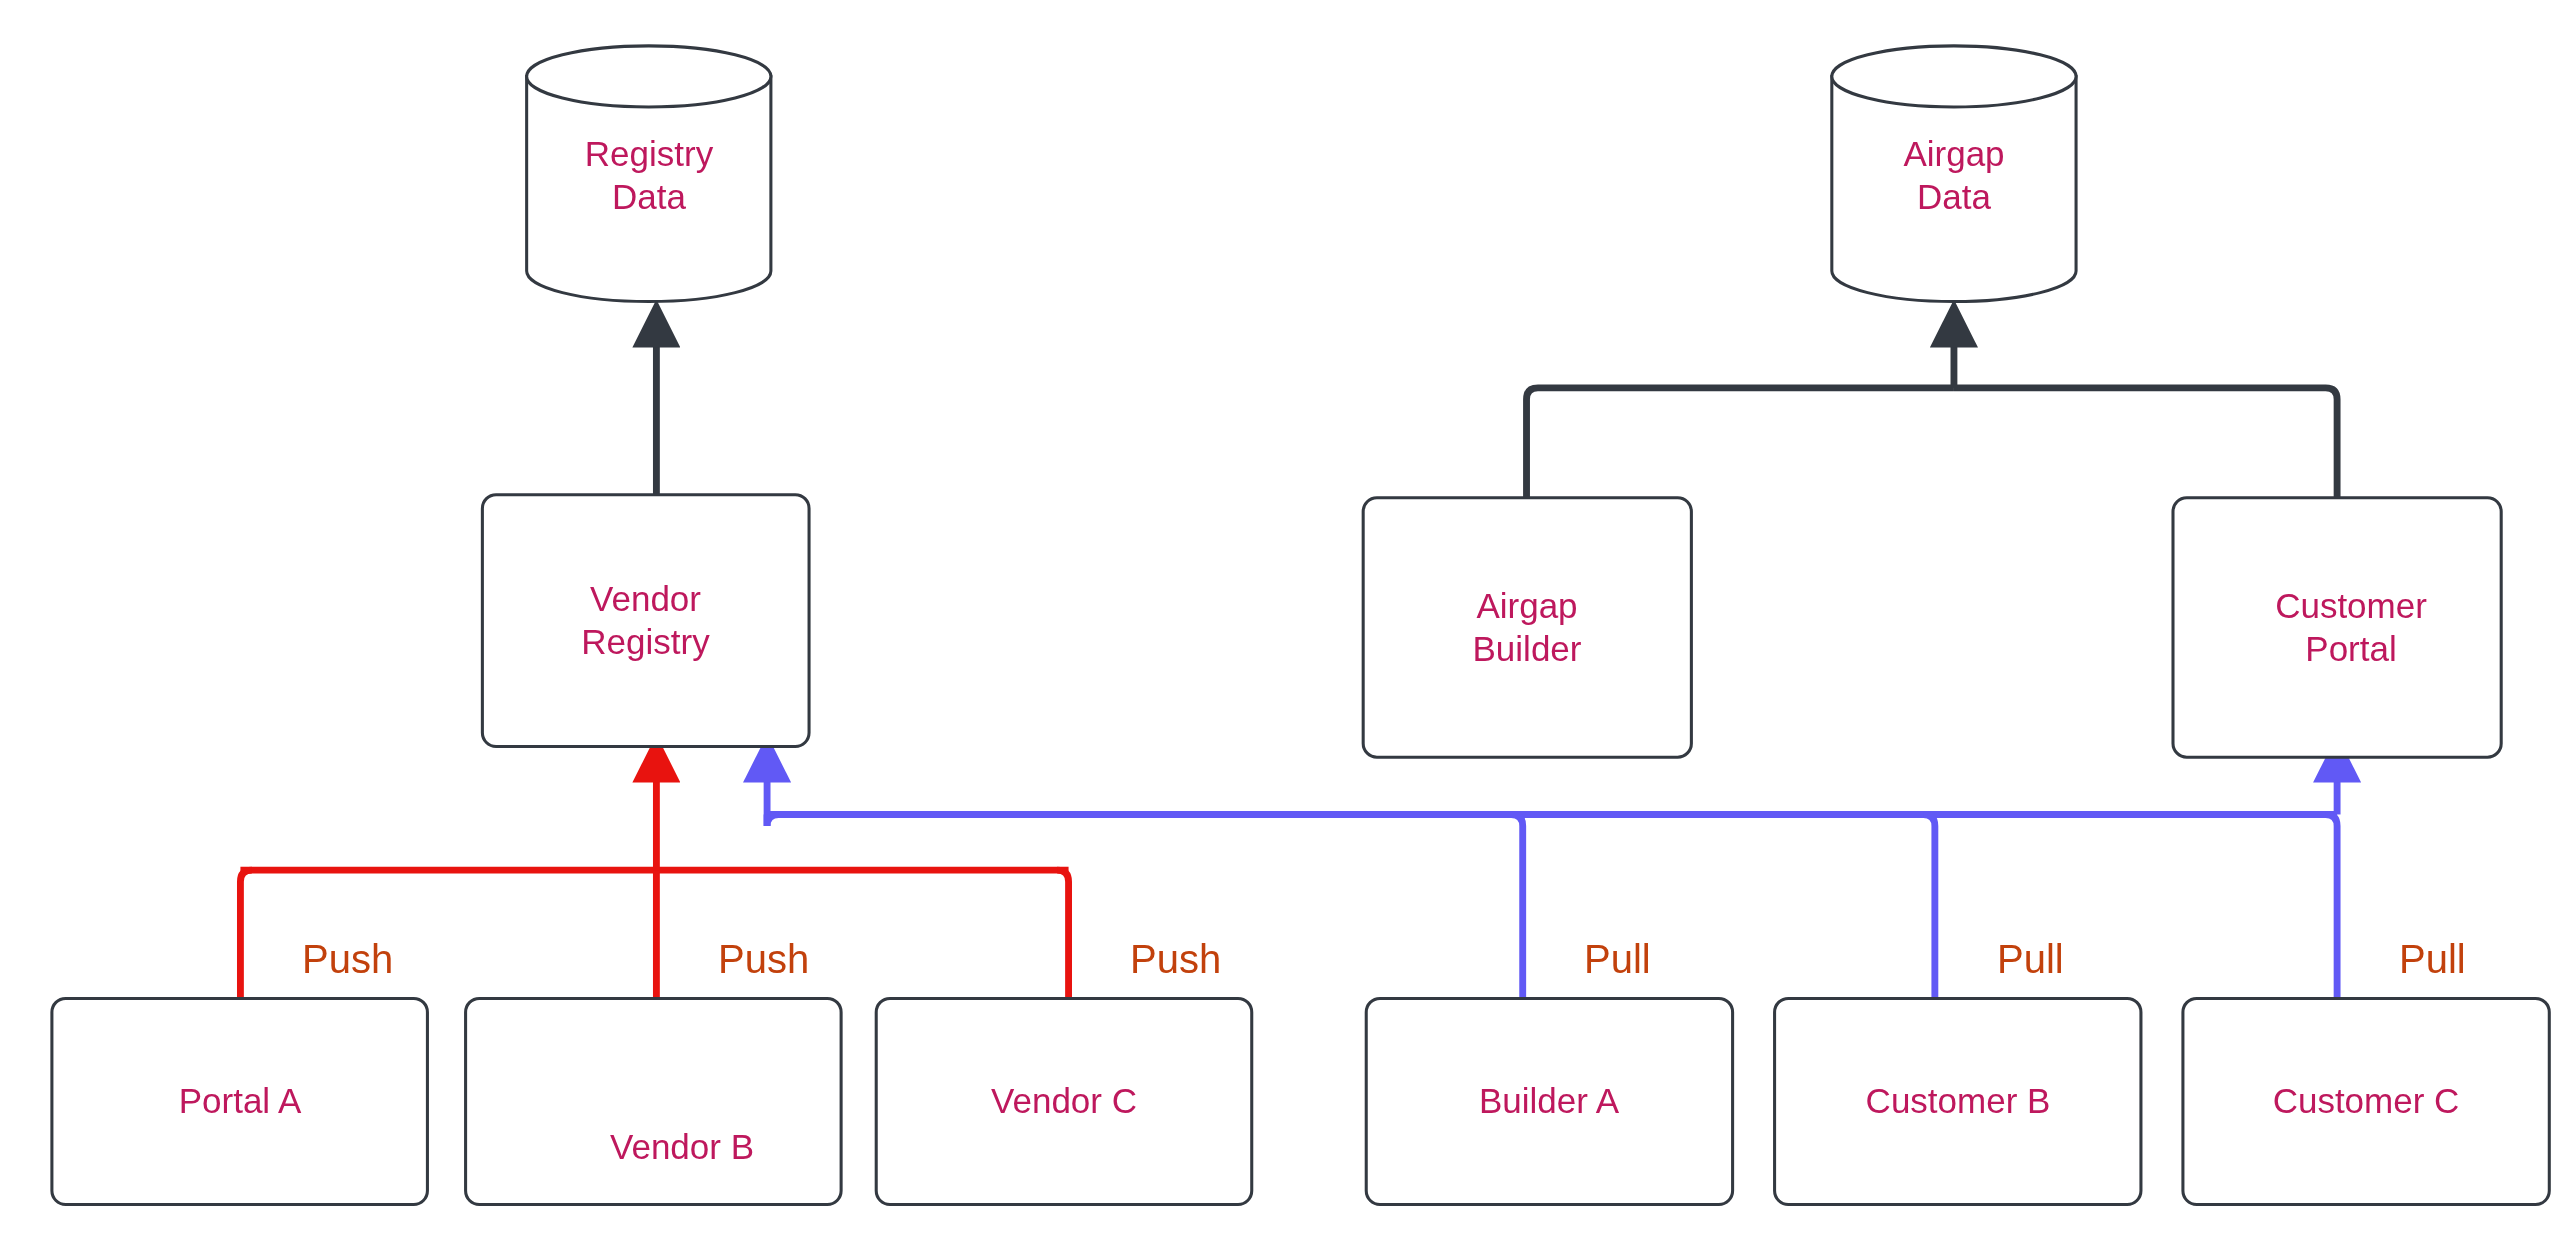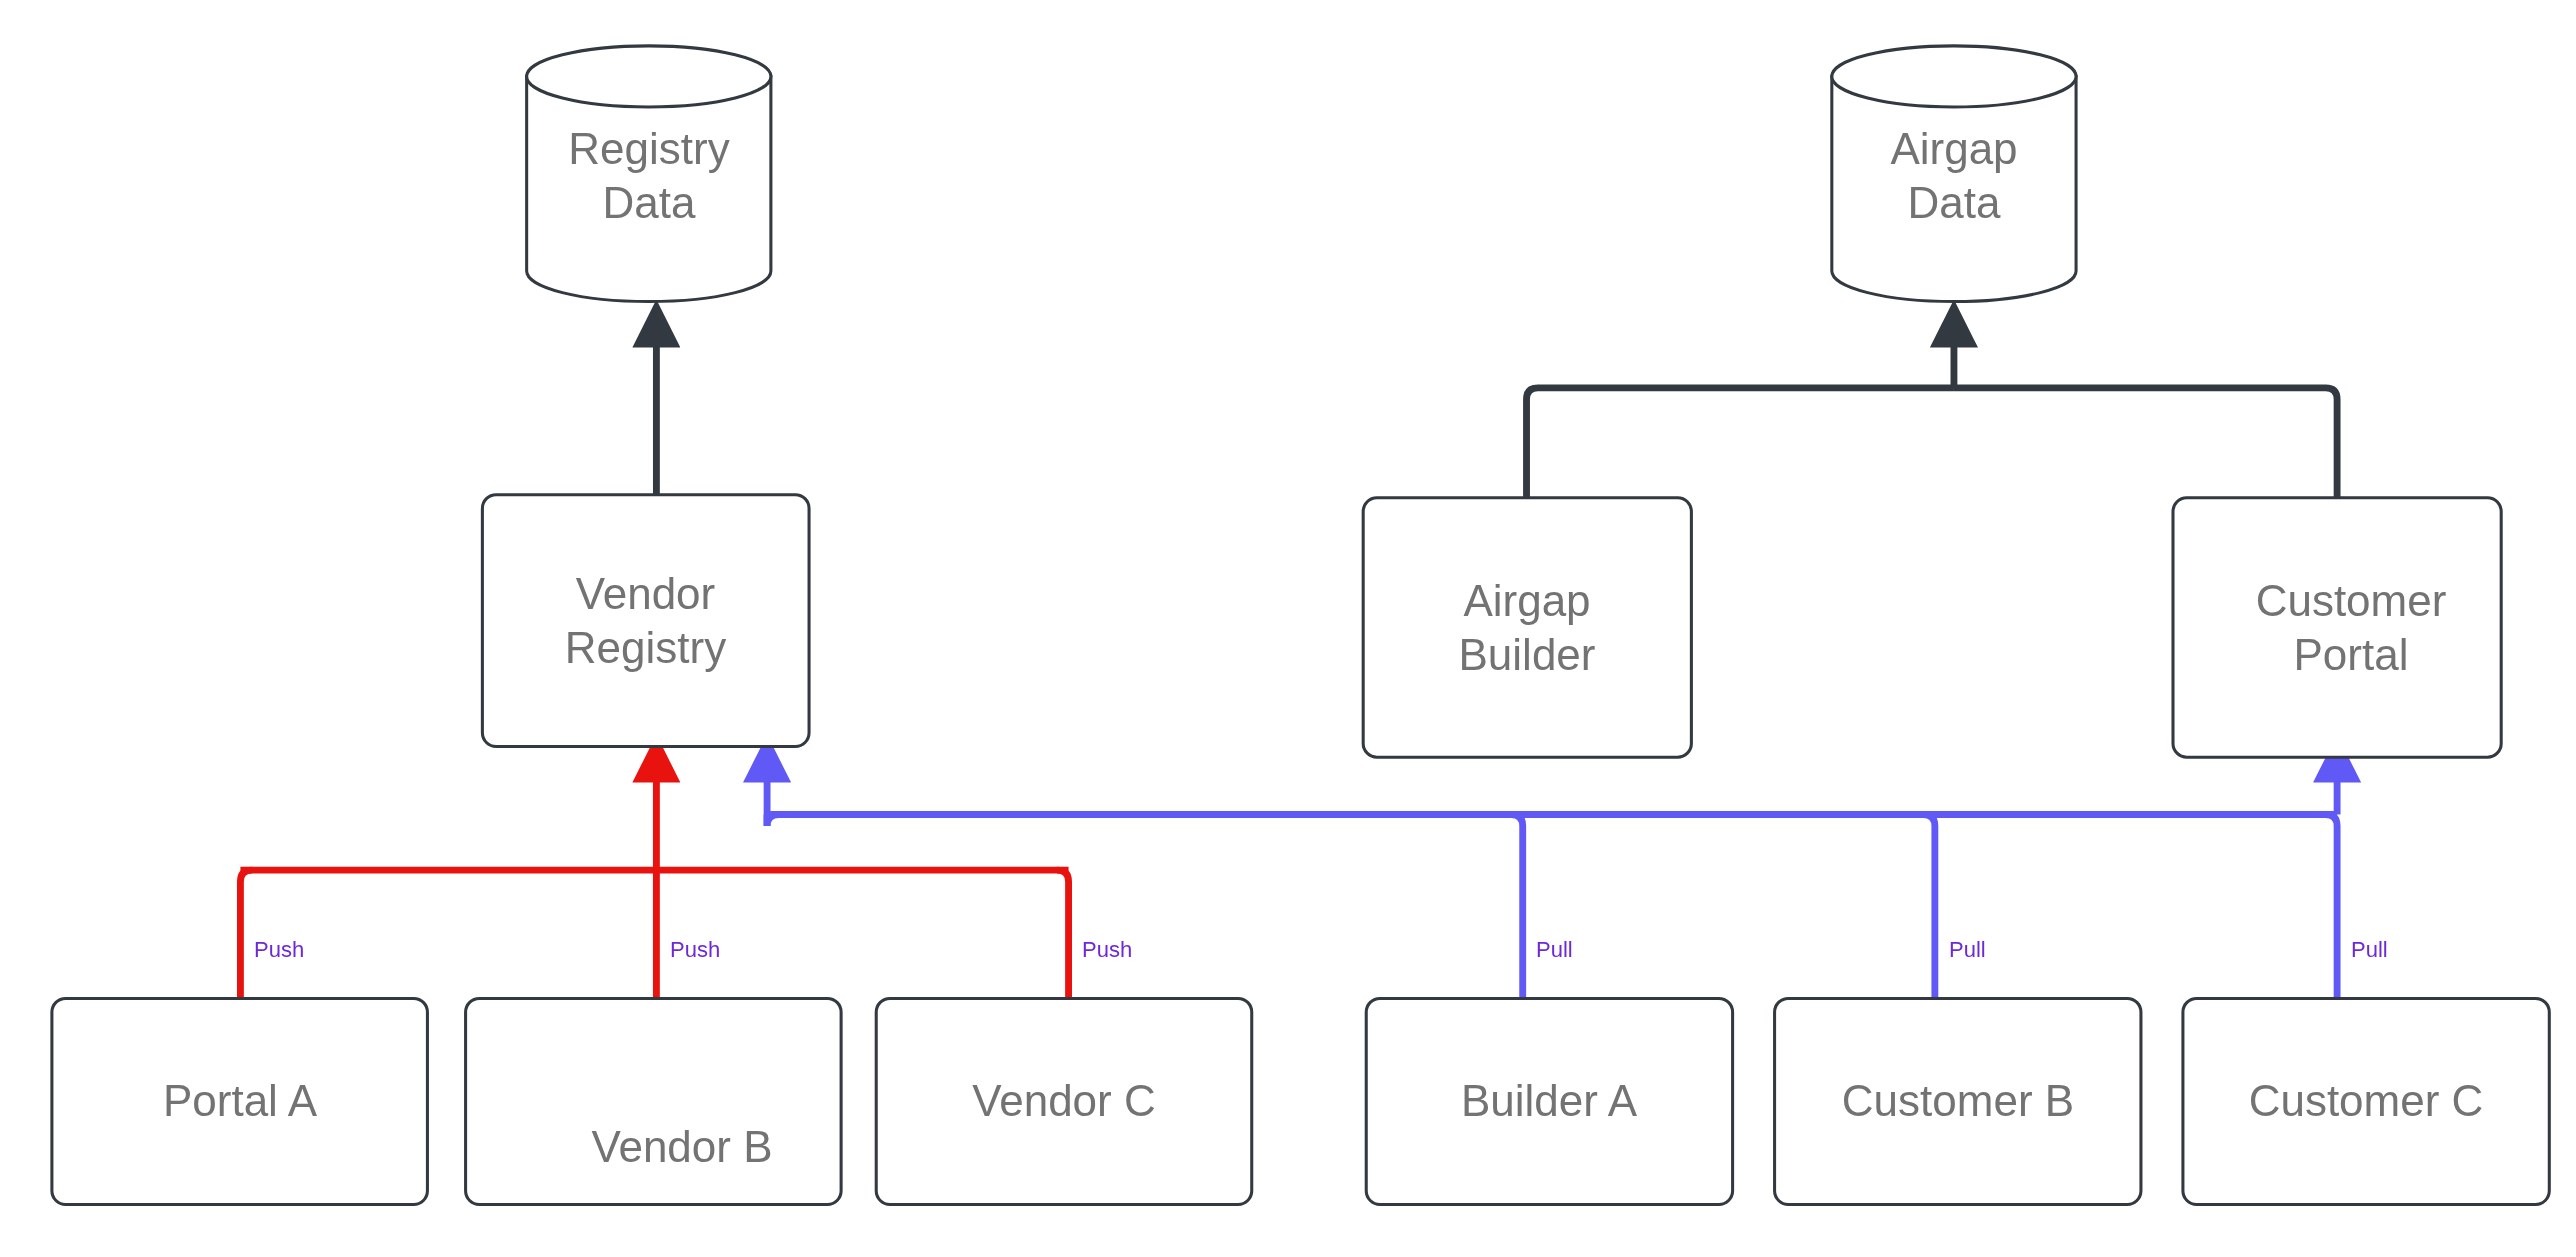--- a/index.html
+++ b/index.html
@@ -24,32 +24,33 @@
     height: 1258px;
     display: block;
   }
   .node-label {
     position: absolute;
     display: flex;
     flex-direction: column;
     align-items: center;
     justify-content: center;
     text-align: center;
-    color: #737373;
-    font-size: 44px;
+    color: #be185d;
+    font-size: 35px;
     line-height: 1.22;
     pointer-events: none;
     white-space: pre-line;
   }
   .edge-label {
     position: absolute;
-    color: #6d28d9;
-    font-size: 22px;
+    color: #c2410c;
+    font-size: 40px;
     line-height: 1;
     white-space: nowrap;
+    margin-left: 48px;
   }
   .hit {
     position: absolute;
     background: transparent;
   }
 </style>
 </head>
 <body>
 
 <div id="canvas">

